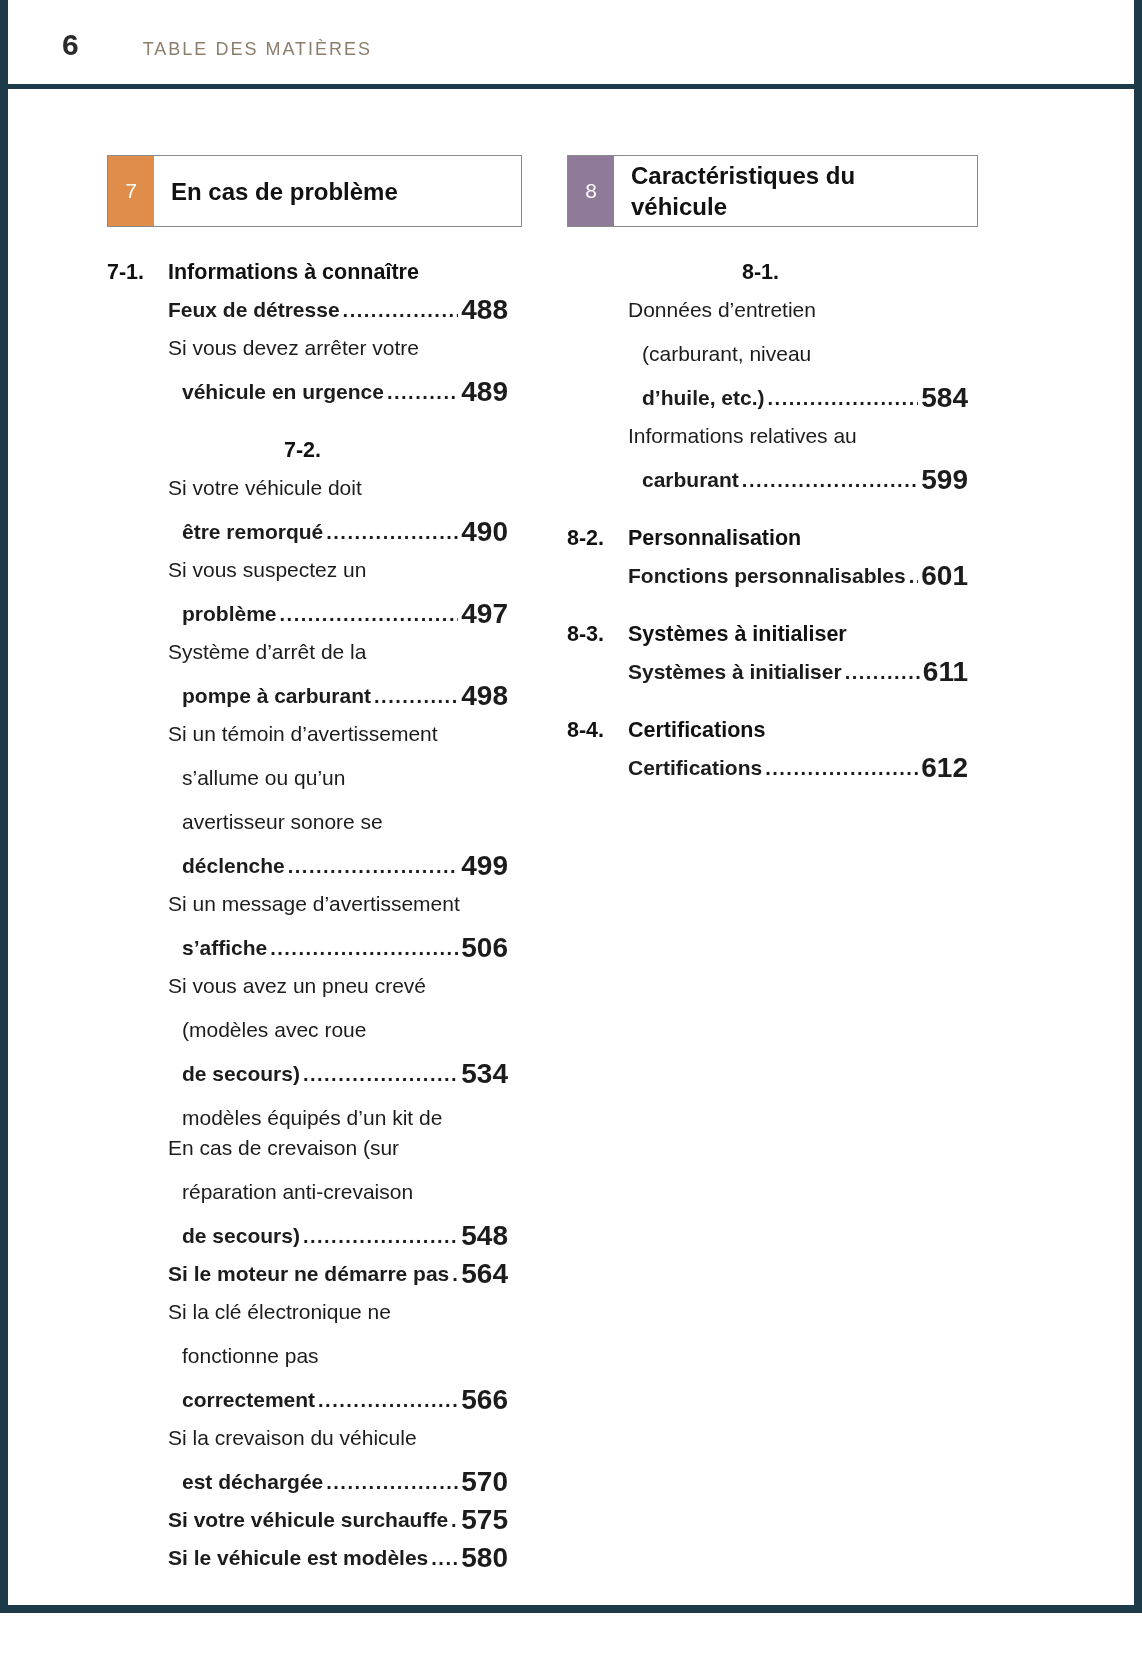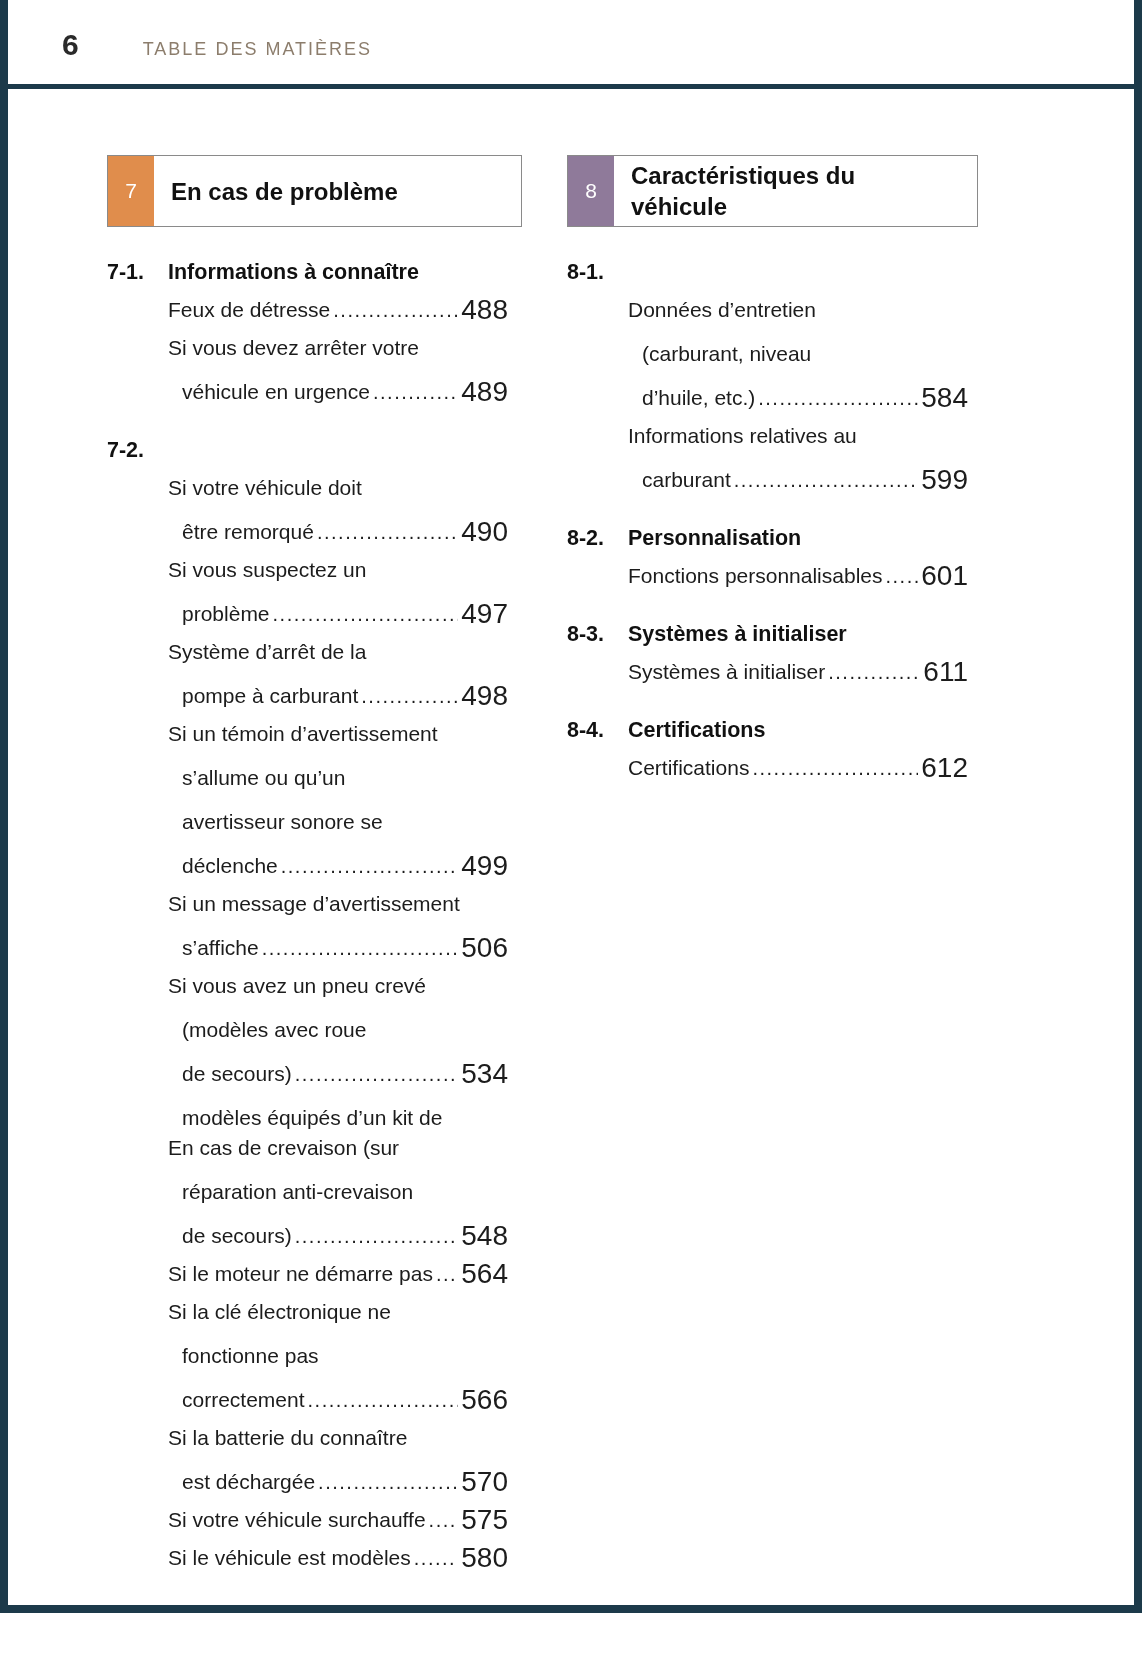--- a/index.html
+++ b/index.html
@@ -20,27 +20,27 @@
   .head-rule { position: absolute; top: 84px; left: 8px; right: 8px; height: 5px; background: var(--frame); }
 
   main { position: absolute; top: 155px; left: 107px; display: flex; gap: 45px; }
   .col { width: 415px; }
   .col:nth-child(2) { width: 411px; }
 
   .section-box { display: flex; align-items: stretch; border: 1px solid #8a8a8a; height: 72px; margin-bottom: 30px; background: #fff; }
   .section-num { width: 46px; flex-shrink: 0; color: #ffffff; font-size: 21px; display: flex; align-items: center; justify-content: center; }
   .section-title { font-size: 24px; font-weight: bold; color: #111; padding-left: 17px; display: flex; flex-direction: column; justify-content: center; line-height: 31px; }
 
-  .group-head { display: flex; font-weight: bold; font-size: 21.5px; line-height: 30px; margin-top: 28px; margin-bottom: 8px; color: #111; }
+  .group-head { display: flex; font-weight: bold; font-size: 21.5px; line-height: 30px; margin-top: 28px; margin-bottom: 8px; color: #111; justify-content: center; }
   .gid { width: 61px; flex-shrink: 0; }
   .gtitle { flex: 1; }
 
   .entry { margin: 0 0 8px 61px; font-size: 21px; line-height: 30px; width: 340px; }
   .eline.cont { padding-left: 14px; margin-top: 14px; }
-  .eline.last { display: flex; align-items: center; }
+  .eline.last { display: flex; align-items: center; font-weight: bold; }
   .etext { white-space: nowrap; }
   .dots { flex: 1; overflow: hidden; white-space: nowrap; margin: 0 3px; }
   .dots::after {
     content: "........................................................................................................................";
     letter-spacing: 1.5px; font-size: 20px; color: #1c1c1c;
   }
   .pnum { white-space: nowrap; font-size: 28px; }
 </style>
 </head>
 <body>
@@ -158,21 +158,21 @@
       <div class="entry">
         <div class="eline">Si la clé électronique ne</div>
         <div class="eline cont">fonctionne pas</div>
         <div class="eline cont last">
           <span class="etext">correctement</span>
           <span class="dots"></span>
           <span class="pnum">566</span>
         </div>
       </div>
       <div class="entry">
-        <div class="eline">Si la batterie du connaître</div>
+        <div class="eline">Si la crevaison du véhicule</div>
         <div class="eline cont last">
           <span class="etext">est déchargée</span>
           <span class="dots"></span>
           <span class="pnum">570</span>
         </div>
       </div>
       <div class="entry">
         <div class="eline last">
           <span class="etext">Si votre véhicule surchauffe</span>
           <span class="dots"></span>

